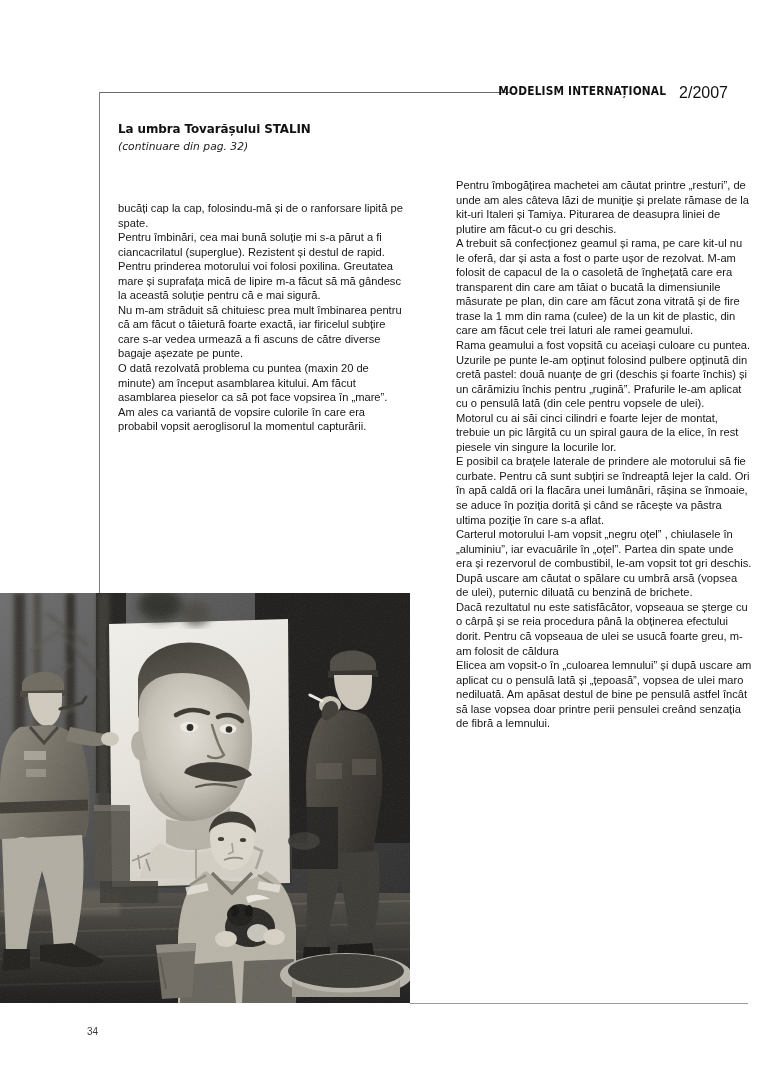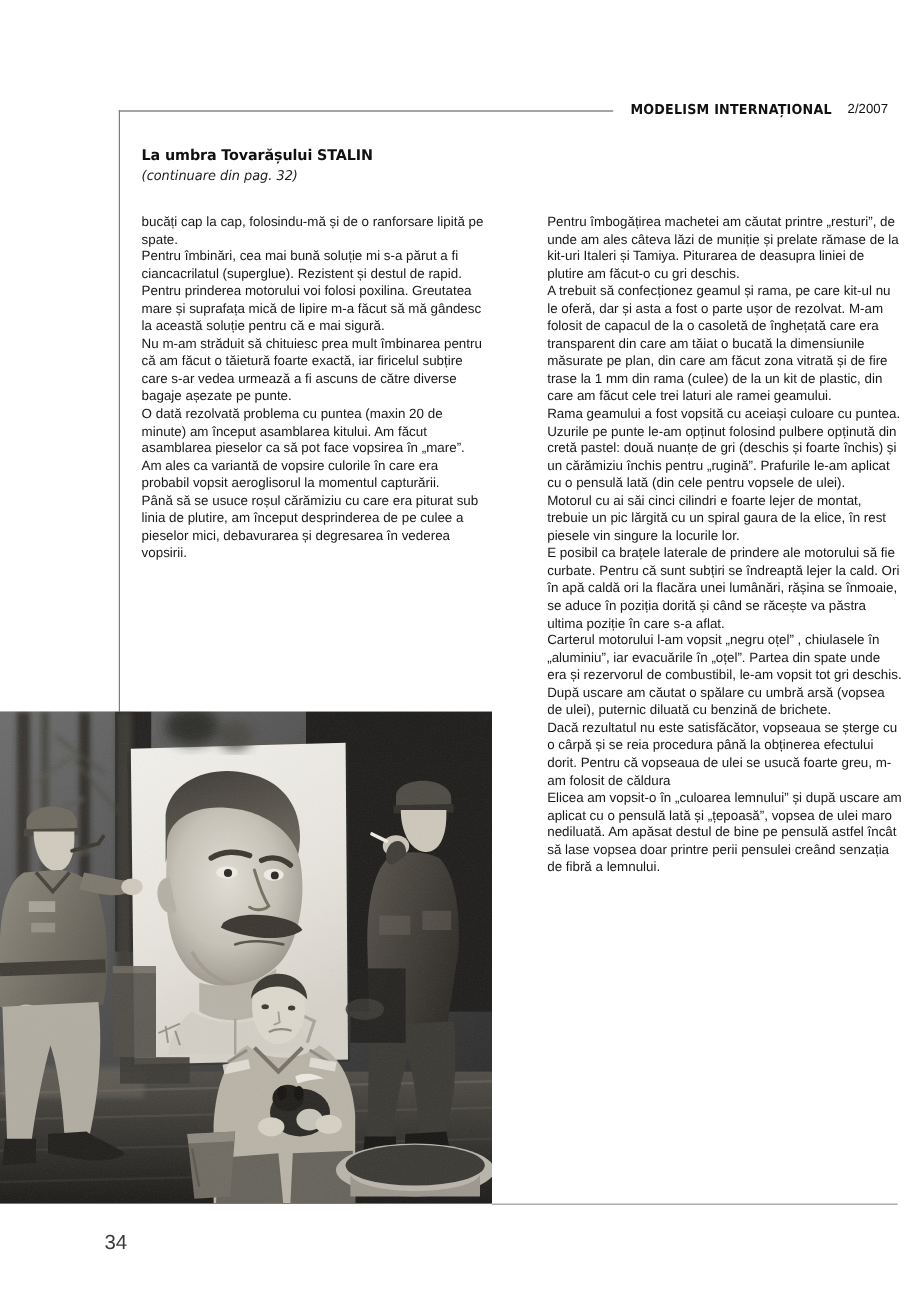--- a/index.html
+++ b/index.html
@@ -30,40 +30,40 @@
     left: 99px;
     top: 92px;
     width: 412px;
     height: 1px;
     background: #6b6b6b;
   }
 
   
   .masthead {
     position: absolute;
-    right: 28px;
+    right: 40px;
     top: 84px;
     display: flex;
-    align-items: center;
+    align-items: flex-start;
     gap: 7px;
     white-space: nowrap;
   }
   .masthead-title {
     font-family: "DejaVu Sans", sans-serif;
     font-weight: 700;
     font-size: 11.4px;
     letter-spacing: 0.2px;
     color: #111;
     transform: scaleX(0.93);
     transform-origin: right baseline;
   }
   .masthead-issue {
     font-family: "Liberation Sans", sans-serif;
     font-weight: 400;
-    font-size: 11px;
+    font-size: 16px;
     color: #111;
   }
 
   
   .vrule {
     position: absolute;
     left: 99px;
     top: 92px;
     width: 1px;
     height: 501px;
@@ -111,21 +111,21 @@
   
   .col {
     position: absolute;
     top: 178px;
     font-family: "Liberation Sans", sans-serif;
     font-size: 11.15px;
     line-height: 14.55px;
     color: #171717;
     text-align: left;
   }
-  .col-left  { left: 118px;  width: 288px; }
+  .col-left  { left: 118px;  width: 288px; margin-top: 23px; }
   .col-right { left: 456px;  width: 296px; }
 
   .col p {
     margin: 0;
   }
 
   
   .photo {
     position: absolute;
     left: 0;
@@ -136,21 +136,21 @@
     background: #4a4a4a;
   }
   .photo svg { display: block; }
 
   
   .folio {
     position: absolute;
     left: 87px;
     top: 1026px;
     font-family: "Liberation Sans", sans-serif;
-    font-size: 17px;
+    font-size: 10px;
     color: #3a3a3a;
   }
 </style>
 </head>
 <body>
 
 <div class="page">
 
   <div class="header-rule"></div>
 
@@ -165,21 +165,20 @@
     <h1 class="article-title">La umbra Tovarășului STALIN</h1>
     <p class="article-subtitle">(continuare din pag. 32)</p>
   </div>
 
   <div class="col col-left">
       <p>bucăți cap la cap, folosindu-mă și de o ranforsare lipită pe spate.</p>
       <p>Pentru îmbinări, cea mai bună soluție mi s-a părut a fi ciancacrilatul (superglue). Rezistent și destul de rapid.</p>
       <p>Pentru prinderea motorului voi folosi poxilina. Greutatea mare și suprafața mică de lipire m-a făcut să mă gândesc la această soluție pentru că e mai sigură.</p>
       <p>Nu m-am străduit să chituiesc prea mult îmbinarea pentru că am făcut o tăietură foarte exactă, iar firicelul subțire care s-ar vedea urmează a fi ascuns de către diverse bagaje așezate pe punte.</p>
       <p>O dată rezolvată problema cu puntea (maxin 20 de minute) am început asamblarea kitului. Am făcut asamblarea pieselor ca să pot face vopsirea în „mare”. Am ales ca variantă de vopsire culorile în care era probabil vopsit aeroglisorul la momentul capturării.</p>
-      <p>Până să se usuce roșul cărămiziu cu care era piturat sub linia de plutire, am început desprinderea de pe culee a pieselor mici, debavurarea și degresarea în vederea vopsirii.</p>
     </div>
 
   <div class="col col-right">
       <p>Pentru îmbogățirea machetei am căutat printre „resturi”, de unde am ales câteva lăzi de muniție și prelate rămase de la kit-uri Italeri și Tamiya. Piturarea de deasupra liniei de plutire am făcut-o cu gri deschis.</p>
       <p>A trebuit să confecționez geamul și rama, pe care kit-ul nu le oferă, dar și asta a fost o parte ușor de rezolvat. M-am folosit de capacul de la o casoletă de înghețată care era transparent din care am tăiat o bucată la dimensiunile măsurate pe plan, din care am făcut zona vitrată și de fire trase la 1 mm din rama (culee) de la un kit de plastic, din care am făcut cele trei laturi ale ramei geamului.</p>
       <p>Rama geamului a fost vopsită cu aceiași culoare cu puntea.</p>
       <p>Uzurile pe punte le-am opținut folosind pulbere opținută din cretă pastel: două nuanțe de gri (deschis și foarte închis) și un cărămiziu închis pentru „rugină”. Prafurile le-am aplicat cu o pensulă lată (din cele pentru vopsele de ulei).</p>
       <p>Motorul cu ai săi cinci cilindri e foarte lejer de montat, trebuie un pic lărgită cu un spiral gaura de la elice, în rest piesele vin singure la locurile lor.</p>
       <p>E posibil ca brațele laterale de prindere ale motorului să fie curbate. Pentru că sunt subțiri se îndreaptă lejer la cald. Ori în apă caldă ori la flacăra unei lumânări, rășina se înmoaie, se aduce în poziția dorită și când se răcește va păstra ultima poziție în care s-a aflat.</p>
       <p>Carterul motorului l-am vopsit „negru oțel” , chiulasele în „aluminiu”, iar evacuările în „oțel”. Partea din spate unde era și rezervorul de combustibil, le-am vopsit tot gri deschis. După uscare am căutat o spălare cu umbră arsă (vopsea de ulei), puternic diluată cu benzină de brichete.</p>

